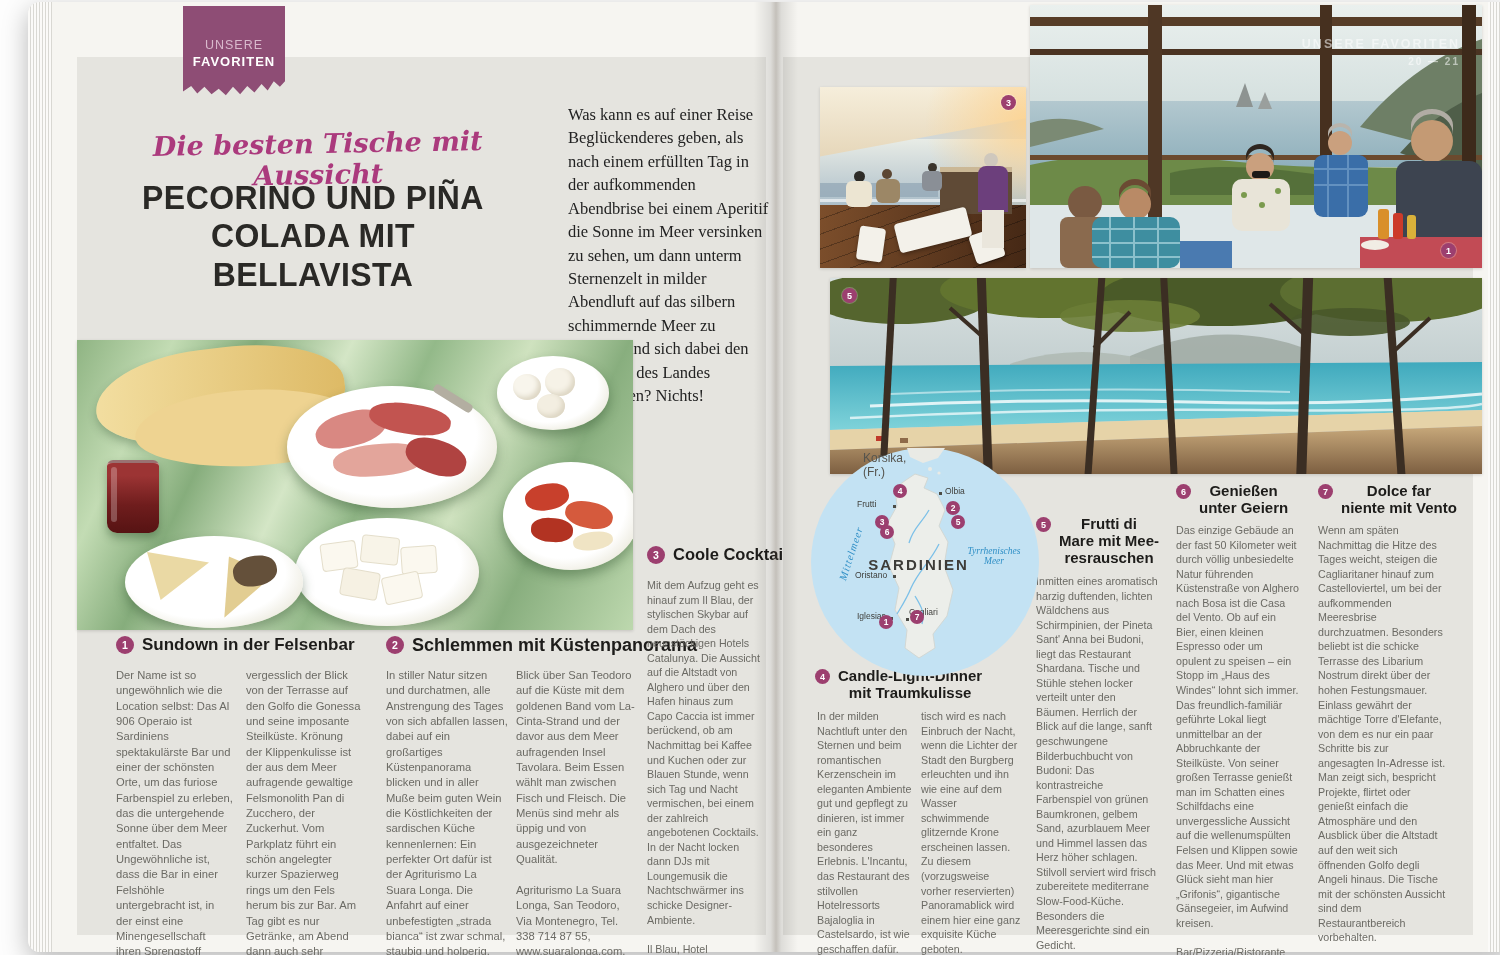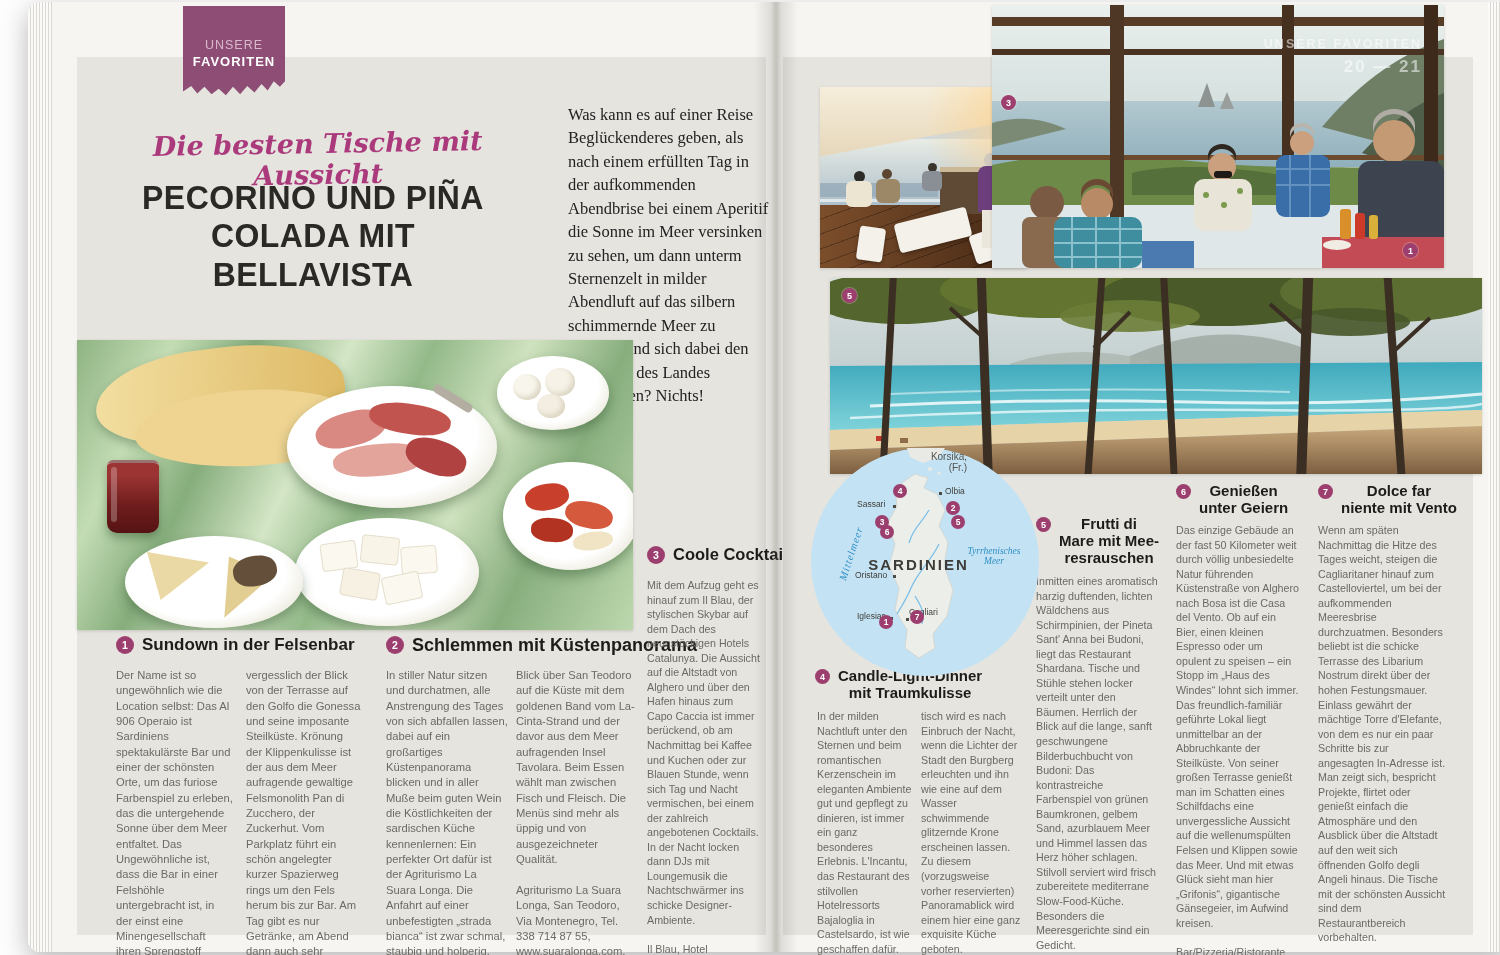--- a/index.html
+++ b/index.html
@@ -78,21 +78,21 @@
   .map{position:absolute;left:783px;top:446px;width:228px;height:228px;z-index:6;}
   .map .lbl{position:absolute;color:#3e3e3a;font-size:8.5px;}
   .map .dot{position:absolute;width:3px;height:3px;background:#4c4c46;}
   .map .sea{color:#2f8fc6;font-style:italic;font-family:"Liberation Serif",serif;}
   .map-marker{position:absolute;width:14px;height:14px;border-radius:50%;background:#9c3f6f;color:#fff;
        font-size:8.5px;font-weight:bold;display:flex;align-items:center;justify-content:center;}
   
   .pg-header{position:absolute;right:22px;top:30px;text-align:right;color:rgba(255,255,255,.55);
        font-weight:bold;letter-spacing:2px;line-height:1.5;z-index:5;}
   .pg-header .l1{font-size:12.5px;}
-  .pg-header .l2{font-size:17px;}
+  .pg-header .l2{font-size:10px;}
 </style>
 </head>
 <body>
 
 <div class="stage">
   <div class="book">
     <div class="edge l"></div>
     <div class="edge r"></div>
 
     <div>
@@ -190,21 +190,21 @@
         <div class="head" style="left:62px;top:82px;width:10px;height:10px;background:#5c4632;"></div>
         <div style="position:absolute;left:56px;top:92px;width:24px;height:24px;background:#9c8766;border-radius:6px;"></div>
         <div class="head" style="left:108px;top:76px;width:9px;height:9px;background:#3a342c;"></div>
         <div style="position:absolute;left:102px;top:84px;width:20px;height:20px;background:#8a8f96;border-radius:5px;"></div>
         <div class="head" style="left:164px;top:66px;width:14px;height:14px;background:#cfc8bd;"></div>
         <div style="position:absolute;left:158px;top:79px;width:30px;height:46px;background:#6c3f7c;border-radius:8px 8px 0 0;"></div>
         <div style="position:absolute;left:162px;top:123px;width:22px;height:38px;background:#eae6dc;"></div>
         <div class="pmark" style="right:10px;top:8px;">3</div>
       </div>
 
-      <div class="photo" style="left:964px;top:3px;width:452px;height:263px;background:#dfe7e8;">
+      <div class="photo" style="left:1002px;top:3px;width:452px;height:263px;background:#dfe7e8;">
         <svg width="452" height="263" viewBox="0 0 452 263">
           <defs>
             <linearGradient id="tsky" x1="0" y1="0" x2="0" y2="1">
               <stop offset="0" stop-color="#eaf0ee"></stop>
                 <stop offset="1" stop-color="#d2dedd"></stop>
             </linearGradient>
             <linearGradient id="tsea" x1="0" y1="0" x2="0" y2="1">
               <stop offset="0" stop-color="#b3c8cf"></stop>
                 <stop offset="1" stop-color="#8fb0bc"></stop>
             </linearGradient>
@@ -308,27 +308,27 @@
         <svg width="228" height="228" viewBox="0 0 228 228">
           <circle cx="114" cy="114" r="114" fill="#c3e2f3"></circle>
           <path d="M96,0 L134,0 L127,10 L112,15 L99,9 Z" fill="#e9eae5"></path>
           <circle cx="119" cy="21" r="2" fill="#e9eae5"></circle>
             <circle cx="128" cy="25" r="1.6" fill="#e9eae5"></circle>
           <path d="M104,26 L117,30 L113,40 L126,46 L134,62 L128,78 L137,94 L133,118 L142,142 L136,168 L122,186 L124,200 L108,210 L94,200 L96,182 L84,162 L88,140 L78,118 L84,96 L76,76 L86,58 L84,40 L95,32 Z" fill="#eceeea" stroke="#d3d8d4" stroke-width="1"></path>
           <path d="M118,62 C110,76 102,80 98,95" stroke="#7cc0e8" stroke-width="1.3" fill="none"></path>
           <path d="M128,96 C118,116 108,122 100,140 C96,150 92,156 86,166" stroke="#7cc0e8" stroke-width="1.3" fill="none"></path>
           <path d="M104,148 C110,158 114,164 111,176" stroke="#7cc0e8" stroke-width="1.2" fill="none"></path>
         </svg>
-        <span class="lbl" style="left:66px;top:3px;width:90px;text-align:right;white-space:pre-line;color:#55544e;font-size:10px;">Korsika,
+        <span class="lbl" style="left:52px;top:3px;width:90px;text-align:left;white-space:pre-line;color:#55544e;font-size:12px;">Korsika,
 (Fr.)</span>
         <span class="lbl sea" style="left:-12px;top:100px;width:104px;text-align:center;font-size:10.5px;letter-spacing:1px;transform:rotate(-72deg);">Mittelmeer</span>
         <span class="lbl sea" style="left:142px;top:98px;width:82px;text-align:center;white-space:pre-line;font-size:9.5px;">Tyrrhenisches
 Meer</span>
         <span class="lbl" style="left:40px;top:108px;width:135px;text-align:center;font-size:15px;letter-spacing:2px;font-weight:bold;color:#3d3c38;">SARDINIEN</span>
-        <span class="lbl" style="left:46px;top:51px;">Sassari</span><span class="dot" style="left:82px;top:57px;"></span>
+        <span class="lbl" style="left:46px;top:51px;">Frutti</span><span class="dot" style="left:82px;top:57px;"></span>
         <span class="lbl" style="left:134px;top:38px;">Olbia</span><span class="dot" style="left:128px;top:44px;"></span>
         <span class="lbl" style="left:44px;top:122px;">Oristano</span><span class="dot" style="left:82px;top:127px;"></span>
         <span class="lbl" style="left:46px;top:163px;">Iglesias</span><span class="dot" style="left:79px;top:169px;"></span>
         <span class="lbl" style="left:98px;top:159px;">Cagliari</span><span class="dot" style="left:95px;top:170px;"></span>
         <div class="map-marker" style="left:82px;top:36px;">4</div>
         <div class="map-marker" style="left:135px;top:53px;">2</div>
         <div class="map-marker" style="left:140px;top:67px;">5</div>
         <div class="map-marker" style="left:64px;top:67px;">3</div>
         <div class="map-marker" style="left:69px;top:77px;">6</div>
         <div class="map-marker" style="left:68px;top:167px;">1</div>

